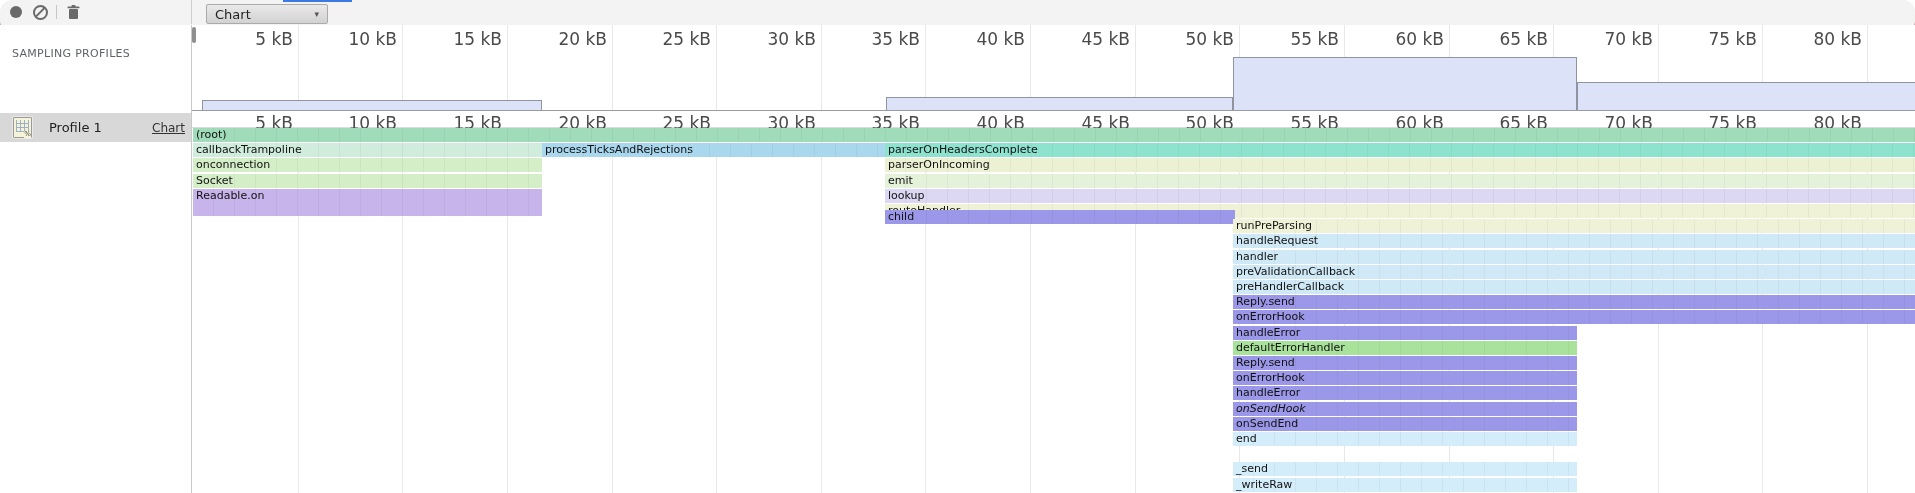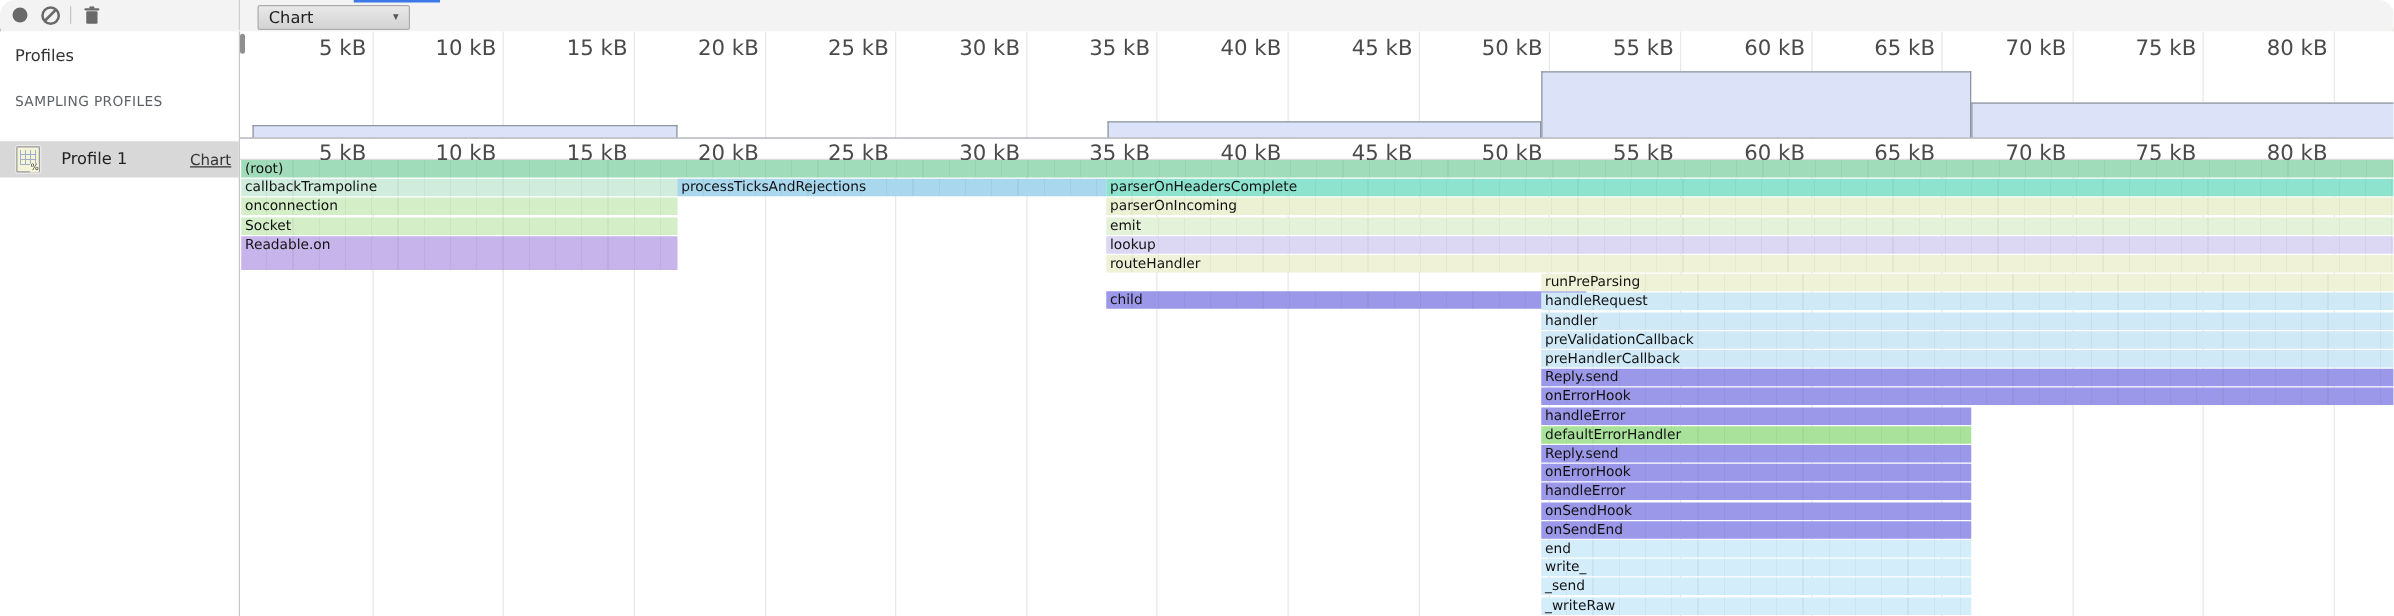--- a/index.html
+++ b/index.html
@@ -67,21 +67,20 @@
       </span>
     </div>
     <div id="view-select">
       <span>Chart</span>
       <span class="arrow">▾</span>
     </div>
     <div id="tab-indicator" style="left:283px;width:69px;"></div>
   </div>
 
   <div id="sidebar">
-    <div id="profiles-title">Profiles</div>
     <div id="section-header">SAMPLING PROFILES</div>
     <div id="profile-row">
       <span id="profile-icon">
           <span class="grid"></span>
           <span class="pct">%</span>
         </span>
       <span id="profile-name">Profile 1</span>
       <span id="save-link">Chart</span>
     </div>
   </div>
@@ -156,35 +155,34 @@
         <div class="bar" title="callbackTrampoline" style="left: 1px; width: 349px; top: 15px; height: 14px; background-color: rgb(207, 236, 221);">callbackTrampoline</div>
         <div class="bar" title="processTicksAndRejections" style="left: 350px; width: 343px; top: 15px; height: 14px; background-color: rgb(169, 215, 238);">processTicksAndRejections</div>
         <div class="bar" title="parserOnHeadersComplete" style="left: 693px; width: 1032px; top: 15px; height: 14px; background-color: rgb(142, 227, 207);">parserOnHeadersComplete</div>
         <div class="bar" title="onconnection" style="left: 1px; width: 349px; top: 30px; height: 14px; background-color: rgb(212, 238, 200);">onconnection</div>
         <div class="bar" title="parserOnIncoming" style="left: 693px; width: 1032px; top: 30px; height: 14px; background-color: rgb(235, 241, 210);">parserOnIncoming</div>
         <div class="bar" title="Socket" style="left: 1px; width: 349px; top: 46px; height: 14px; background-color: rgb(212, 238, 200);">Socket</div>
         <div class="bar" title="emit" style="left: 693px; width: 1032px; top: 46px; height: 14px; background-color: rgb(227, 242, 216);">emit</div>
         <div class="bar" title="Readable.on" style="left: 1px; width: 349px; top: 61px; height: 27px; background-color: rgb(199, 180, 235);">Readable.on</div>
         <div class="bar" title="lookup" style="left: 693px; width: 1032px; top: 61px; height: 14px; background-color: rgb(220, 215, 242);">lookup</div>
         <div class="bar" title="routeHandler" style="left: 693px; width: 1032px; top: 76px; height: 14px; background-color: rgb(240, 242, 215);">routeHandler</div>
-        <div class="bar" title="child" style="left: 693px; width: 384px; top: 105px; height: 14px; background-color: rgb(155, 152, 233);">child</div>
+        <div class="bar" title="child" style="left: 693px; width: 350px; top: 82px; height: 14px; background-color: rgb(155, 152, 233);">child</div>
         <div class="bar" title="runPreParsing" style="left: 1041px; width: 684px; top: 91px; height: 14px; background-color: rgb(240, 242, 215);">runPreParsing</div>
         <div class="bar" title="handleRequest" style="left: 1041px; width: 684px; top: 106px; height: 14px; background-color: rgb(207, 233, 246);">handleRequest</div>
         <div class="bar" title="handler" style="left: 1041px; width: 684px; top: 122px; height: 14px; background-color: rgb(207, 233, 246);">handler</div>
         <div class="bar" title="preValidationCallback" style="left: 1041px; width: 684px; top: 137px; height: 14px; background-color: rgb(207, 233, 246);">preValidationCallback</div>
         <div class="bar" title="preHandlerCallback" style="left: 1041px; width: 684px; top: 152px; height: 14px; background-color: rgb(207, 233, 246);">preHandlerCallback</div>
         <div class="bar" title="Reply.send" style="left: 1041px; width: 684px; top: 167px; height: 14px; background-color: rgb(155, 152, 233);">Reply.send</div>
         <div class="bar" title="onErrorHook" style="left: 1041px; width: 684px; top: 182px; height: 14px; background-color: rgb(155, 152, 233);">onErrorHook</div>
         <div class="bar" title="handleError" style="left: 1041px; width: 344px; top: 198px; height: 14px; background-color: rgb(155, 152, 233);">handleError</div>
         <div class="bar" title="defaultErrorHandler" style="left: 1041px; width: 344px; top: 213px; height: 14px; background-color: rgb(168, 226, 155);">defaultErrorHandler</div>
         <div class="bar" title="Reply.send" style="left: 1041px; width: 344px; top: 228px; height: 14px; background-color: rgb(155, 152, 233);">Reply.send</div>
         <div class="bar" title="onErrorHook" style="left: 1041px; width: 344px; top: 243px; height: 14px; background-color: rgb(155, 152, 233);">onErrorHook</div>
         <div class="bar" title="handleError" style="left: 1041px; width: 344px; top: 258px; height: 14px; background-color: rgb(155, 152, 233);">handleError</div>
-        <div class="bar" title="onSendHook" style="left: 1041px; width: 344px; top: 274px; height: 14px; background-color: rgb(155, 152, 233);">onSendHook</div>
+        <div class="bar" title="onSendHook" style="left: 1041px; width: 344px; top: 274px; height: 14px; background-color: rgb(155, 152, 233); font-style: italic;">onSendHook</div>
         <div class="bar" title="onSendEnd" style="left: 1041px; width: 344px; top: 289px; height: 14px; background-color: rgb(155, 152, 233);">onSendEnd</div>
         <div class="bar" title="end" style="left: 1041px; width: 344px; top: 304px; height: 14px; background-color: rgb(212, 237, 251);">end</div>
-        <div class="bar" title="write_" style="left: 1041px; width: 344px; top: 319px; height: 14px; background-color: rgb(212, 237, 251);">write_</div>
         <div class="bar" title="_writeRaw" style="left: 1041px; width: 344px; top: 350px; height: 14px; background-color: rgb(212, 237, 251);">_writeRaw</div>
         <div class="bar" title="_send" style="left: 1041px; width: 344px; top: 334px; height: 14px; background-color: rgb(212, 237, 251);">_send</div>
       </div>
   </div>
 
 </div>
 
 </body></html>

